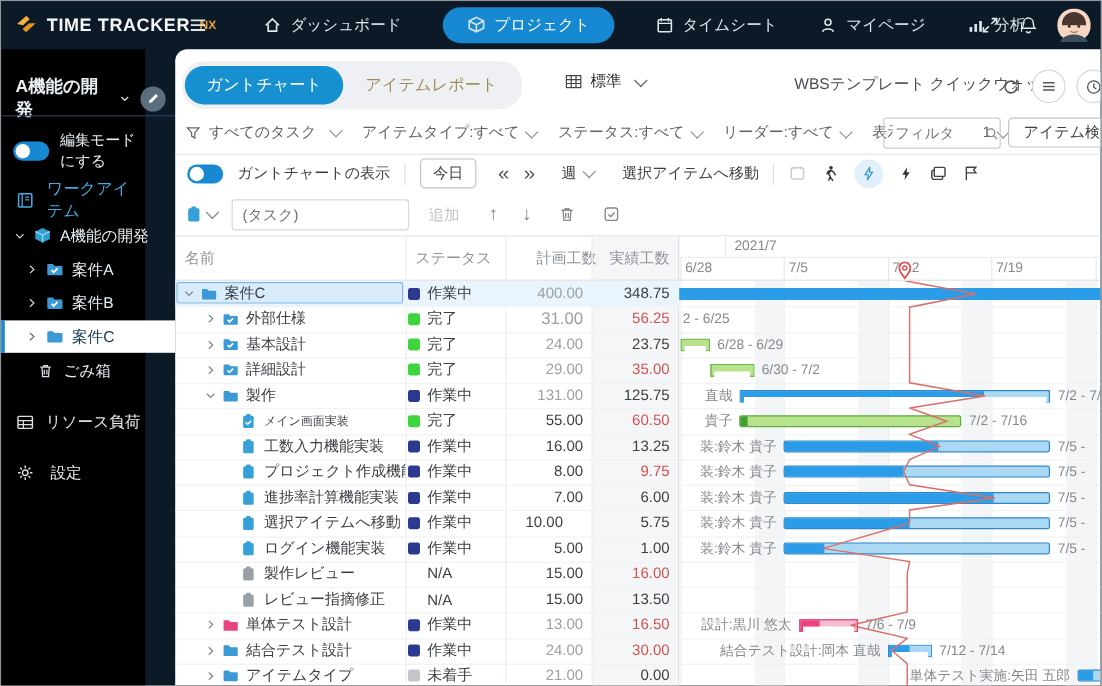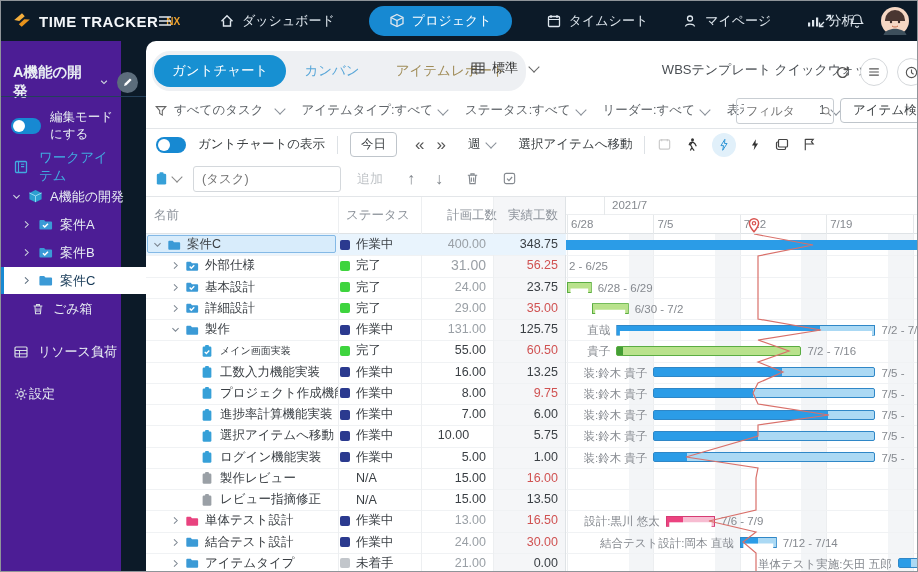--- a/index.html
+++ b/index.html
@@ -8,21 +8,21 @@
   .ic{display:inline-flex;align-items:center;justify-content:center;flex:none;}
   .ic svg{width:100%;height:100%;display:block;}
   
   #topbar{position:absolute;left:0;top:0;width:918px;height:40px;background:#0c1a28;}
   .tb-item{display:inline-flex;align-items:center;gap:7px;color:#dfe7ee;font-size:13px;cursor:pointer;white-space:nowrap;}
   .tb-pill{background:#1789d2;border-radius:16px;padding:6px 20px;color:#fff;}
   #logo{position:absolute;left:10px;top:0;height:40px;display:flex;align-items:center;gap:6px;}
   #logo .lt{color:#f4f7fa;font-weight:bold;font-size:15px;letter-spacing:.5px;}
   #logo .ln{color:#eda12d;font-weight:bold;font-size:10px;margin-left:2px;}
   
-  #sidebar{position:absolute;left:0;top:40px;width:120px;height:532px;background:#4c1d95;color:#e8eef3;font-size:13px;}
+  #sidebar{position:absolute;left:0;top:40px;width:120px;height:532px;background:#000000;color:#e8eef3;font-size:13px;}
   .sb-row{position:absolute;left:0;width:145px;height:26px;display:flex;align-items:center;cursor:pointer;}
   
   #main{position:absolute;left:145px;top:40px;width:773px;height:532px;background:#fff;border-top-left-radius:10px;color:#3a3f44;}
   .tab{display:inline-flex;align-items:center;height:32px;padding:0 18px;border-radius:16px;font-size:13.5px;cursor:pointer;white-space:nowrap;}
   .chev{display:inline-block;width:7px;height:7px;border-right:1.5px solid #8a9099;border-bottom:1.5px solid #8a9099;transform:rotate(45deg);margin-left:6px;margin-top:-3px;}
   .gbtn{display:inline-flex;align-items:center;border:1px solid #bfc5cb;border-radius:4px;background:#fff;font-size:12.5px;color:#3c4043;padding:4px 12px;cursor:pointer;white-space:nowrap;}
   .toggle{width:30px;height:16px;border-radius:9px;background:#1789d2;position:relative;flex:none;cursor:pointer;}
   .toggle::after{content:"";position:absolute;left:2px;top:2px;width:12px;height:12px;border-radius:50%;background:#fff;}
   .vdiv{width:1px;height:18px;background:#dde1e5;}
   input{font-family:inherit;}
@@ -231,29 +231,28 @@
       </span>
       <span style="margin-left:9px">リソース負荷</span>
     </div>
     <div class="sb-row" style="top:340px">
       <span class="ic" style="width:16px;height:16px;margin-left:12px">
         <svg viewBox="0 0 16 16">
             <circle cx="8" cy="8" r="2.3" stroke="#d7dee4" fill="none" stroke-width="1.2"></circle>
             <path d="M8 2v2.2M8 11.8V14M2 8h2.2M11.8 8H14M3.8 3.8l1.5 1.5M10.7 10.7l1.5 1.5M12.2 3.8l-1.5 1.5M5.3 10.7l-1.5 1.5" stroke="#d7dee4" stroke-width="1.2"></path>
           </svg>
       </span>
-      <span style="margin-left:0">設定</span>
+      <span style="margin-left:13px">設定</span>
     </div>
   </div>
 
   <div id="main">
 
     <div class="abs" style="left:6px;top:10px;height:36px;display:flex;align-items:center;background:#eef0f3;border-radius:18px;padding:2px" id="tabs">
         <div class="tab" style="background: rgb(23, 144, 210); color: rgb(255, 255, 255);">ガントチャート</div>
-        <div class="tab" style="color: rgb(88, 166, 216);">カンバン</div>
         <div class="tab" style="color: rgb(160, 140, 88);">アイテムレポート</div>
       </div>
     <div class="abs" style="left:324px;top:18px;display:flex;align-items:center;gap:6px">
       <span class="ic" style="width:16px;height:16px">
         <svg viewBox="0 0 16 16">
             <rect x="2" y="3" width="12" height="10" stroke="#444" fill="none" stroke-width="1"></rect>
             <path d="M2 6.3h12M2 9.6h12M6 3v10M10 3v10" stroke="#444" stroke-width="1"></path>
           </svg>
       </span>
       <span style="font-size:13px;color:#333">標準</span>

